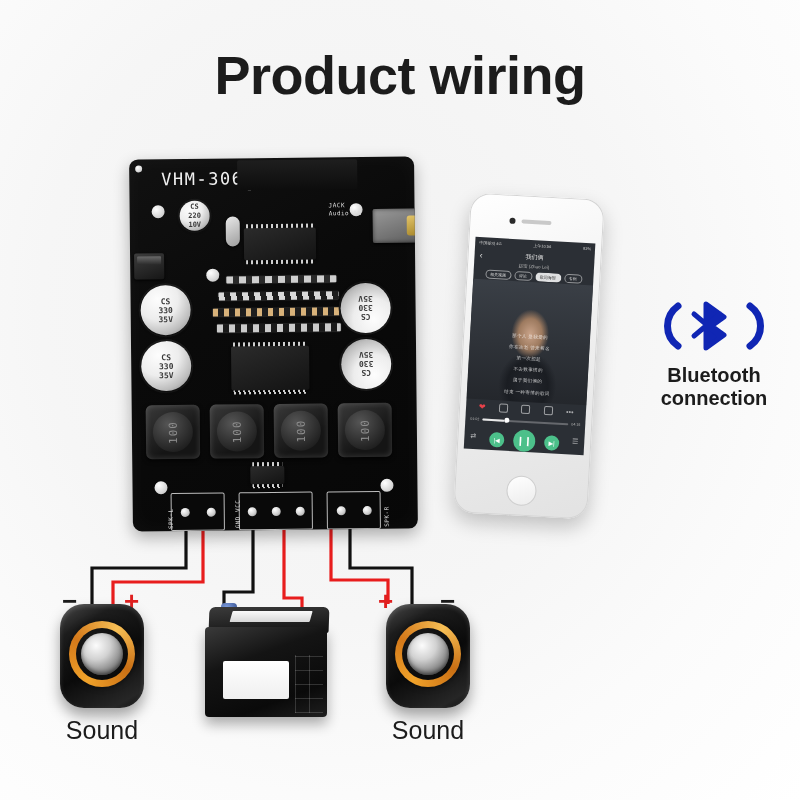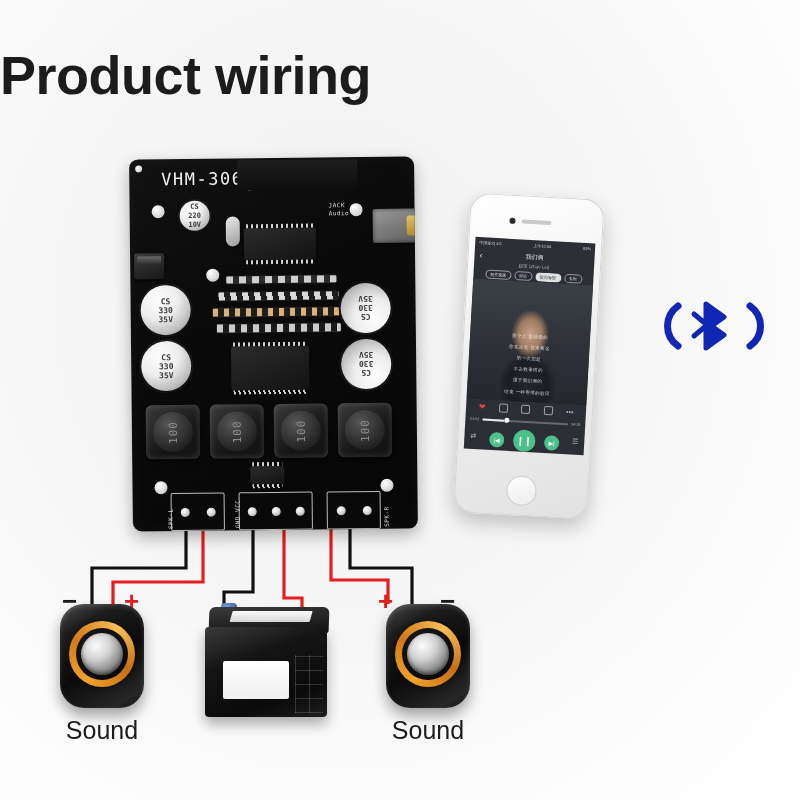--- a/index.html
+++ b/index.html
@@ -7,21 +7,21 @@
     width:800px;height:800px;overflow:hidden;
     font-family:"Liberation Sans",sans-serif;
     background:radial-gradient(ellipse at 42% 38%, #f2f2f2 0%, #f6f6f6 45%, #fbfbfb 70%, #ffffff 100%);
     position:relative;
   }
   .stage{position:absolute;inset:0;}
   .abs{position:absolute;}
 
   
   #title{
-    left:0;top:44px;width:800px;
+    left:0;top:44px;width:800px;text-align:center;
     font-size:54px;font-weight:bold;color:#1c1c1c;
     letter-spacing:-0.5px;
   }
 
   
   #pcb{
     left:131px;top:158px;width:285px;height:372px;
     background:linear-gradient(150deg,#111 0%,#0a0a0a 40%,#070707 100%);
     border-radius:9px;
     box-shadow:0 6px 16px rgba(0,0,0,.30), inset 0 0 22px rgba(255,255,255,.035);
@@ -344,20 +344,24 @@
   </div>
 
   <div class="abs" id="btBlock">
     <div id="btLogo">
       <svg width="120" height="52" viewBox="0 0 120 52">
         <path d="M24 6 C10 16,10 36,24 46" fill="none" stroke="#1026b4" stroke-width="7" stroke-linecap="round"></path>
         <path d="M96 6 C110 16,110 36,96 46" fill="none" stroke="#1026b4" stroke-width="7" stroke-linecap="round"></path>
         <path d="M52 4 L70 17 L52 30 L52 4 Z M52 48 L70 35 L52 22 L52 48 Z M40 14 L66 36 M40 36 L66 14" fill="#1026b4" stroke="#1026b4" stroke-width="5" stroke-linejoin="round" stroke-linecap="round"></path>
       </svg>
     </div>
+    <div id="btText">
+      <div>Bluetooth</div>
+      <div>connection</div>
+    </div>
   </div>
 
   <div class="abs polarity pol-minus" style="left:62px;top:588px;">−</div>
   <div class="abs polarity pol-plus" style="left:124px;top:588px;">+</div>
   <div class="spk abs" style="left:60px;top:604px;">
     <div class="body"></div>
     <div class="ring"></div>
     <div class="dome"></div>
   </div>
   <div class="caption abs" style="left:42px;top:716px;width:120px;">Sound</div>

